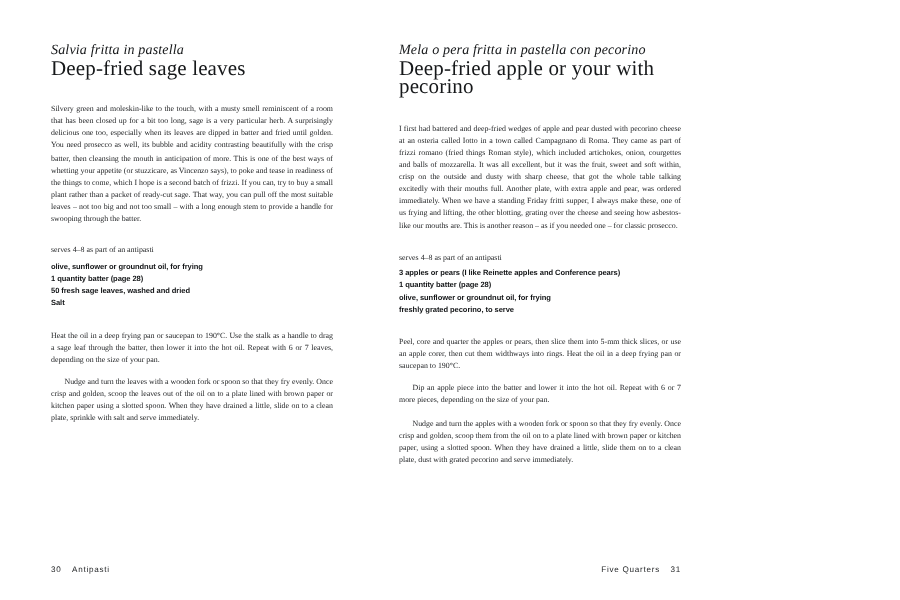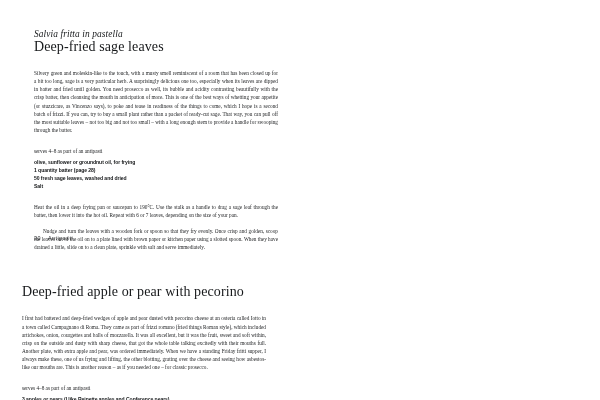--- a/index.html
+++ b/index.html
@@ -13,21 +13,21 @@
     font-family: "Liberation Serif", serif;
     color: #1a1a1a;
     overflow: hidden;
   }
   .spread {
     position: relative;
     width: 488px;
     height: 400px;
     box-sizing: border-box;
     display: flex;
-    flex-direction: column;
+    flex-direction: row;
   }
   .page {
     box-sizing: border-box;
     width: 300px;
     height: 400px;
     position: relative;
     padding: 28px 22px 0 34px;
   }
   .page.right {
     padding: 28px 34px 0 22px;
@@ -138,21 +138,22 @@
       <p class="indent">Nudge and turn the leaves with a wooden fork or spoon so that they fry evenly. Once crisp and golden, scoop the leaves out of the oil on to a plate lined with brown paper or kitchen paper using a slotted spoon. When they have drained a little, slide on to a clean plate, sprinkle with salt and serve immediately.</p>
     </div>
 
     <div class="footer">
       <span class="pageno">30</span>
       <span class="label">Antipasti</span>
     </div>
   </div>
 
   <div class="page right">
-    <div class="recipe-subtitle">Deep-fried apple or pear with pecorino</div>
+    <div class="recipe-title">Mela o pera fritta in pastella con pecorino</div>
+    <div class="recipe-subtitle">Deep-fried apple or your with pecorino</div>
 
     <div class="body-text">
       <p class="noindent">I first had battered and deep-fried wedges of apple and pear dusted with pecorino cheese at an osteria called Iotto in a town called Campagnano di Roma. They came as part of frizzi romano (fried things Roman style), which included artichokes, onion, courgettes and balls of mozzarella. It was all excellent, but it was the fruit, sweet and soft within, crisp on the outside and dusty with sharp cheese, that got the whole table talking excitedly with their mouths full. Another plate, with extra apple and pear, was ordered immediately. When we have a standing Friday fritti supper, I always make these, one of us frying and lifting, the other blotting, grating over the cheese and seeing how asbestos-like our mouths are. This is another reason – as if you needed one – for classic prosecco.</p>
     </div>
 
     <div class="ingredients">
       <p class="serves">serves 4–8 as part of an antipasti</p>
       <p class="item">3 apples or pears (I like Reinette apples and Conference pears)</p>
       <p class="item">1 quantity batter (page 28)</p>
       <p class="item">olive, sunflower or groundnut oil, for frying</p>

